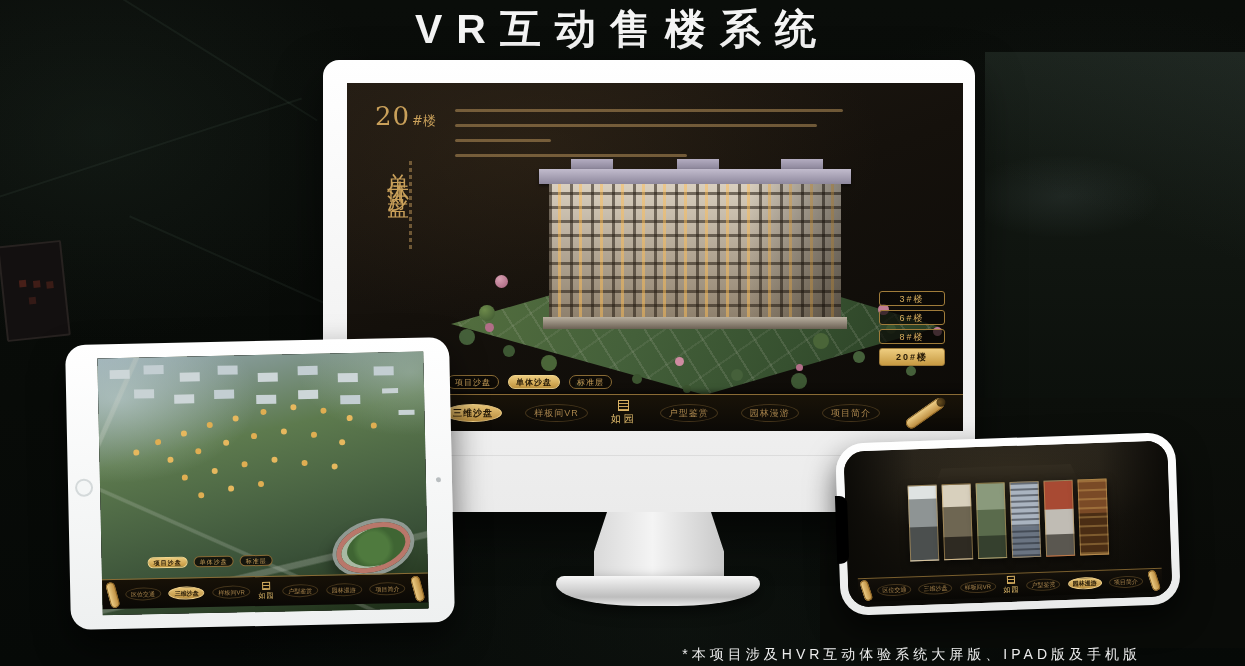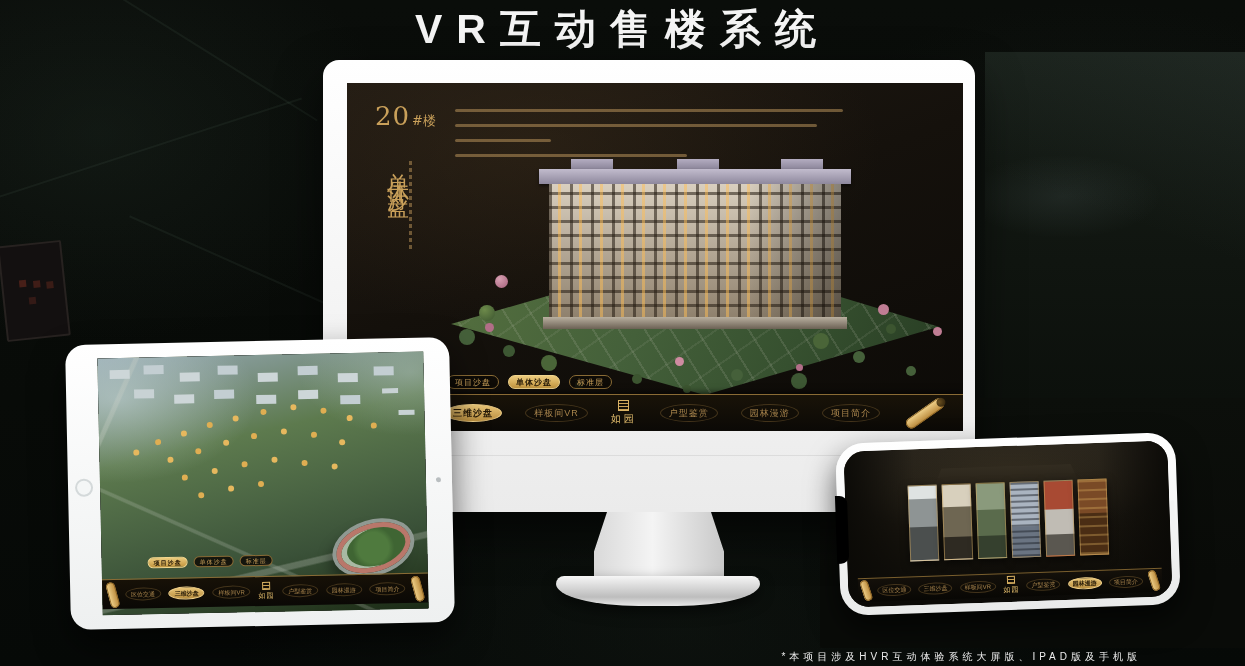--- a/index.html
+++ b/index.html
@@ -25,21 +25,21 @@
   .bg-photo-bottomright { position:absolute; left:820px; top:398px; width:425px; height:250px;
     background:linear-gradient(180deg,#0c0f0b, #090b08 70%); }
   .bg-plaque { position:absolute; left:2px; top:243px; width:64px; height:96px; transform:rotate(-6deg);
     background:#131010; border:2px solid #272220; border-radius:2px; }
   .bg-plaque .glyphs { position:absolute; left:16px; top:34px; width:7px; height:7px;
     background:rgba(150,55,38,.40); box-shadow:14px 2px rgba(150,55,38,.35), 27px 4px rgba(150,55,38,.30), 8px 18px rgba(150,55,38,.25); }
 
   
   .page-title { position:absolute; top:2px; left:0; width:100%; text-align:center;
     font-size:41px; font-weight:bold; color:#f4f4f4; letter-spacing:14px; }
-  .footnote { position:absolute; right:104px; bottom:2px; font-size:10px; color:#ececec; letter-spacing:4px; }
+  .footnote { position:absolute; right:104px; bottom:2px; font-size:14px; color:#ececec; letter-spacing:4px; }
 
   
   .tabpill { height:14px; line-height:13px; font-size:8px; padding:0 7px; border:1px solid #8a6b35;
     border-radius:8px; color:#c9a05a; background:rgba(14,11,6,.85); letter-spacing:1px; white-space:nowrap;text-align:right; }
   .tabpill.active { background:linear-gradient(#eccb7d,#c2963f); color:#241806; border-color:#f2d68e; font-weight:bold; }
   .mi { height:18px; line-height:16px; font-size:9px; color:#a9854d; letter-spacing:1px; padding:0 8px;
     border:1px solid rgba(150,115,60,.38); border-radius:50%; background:rgba(18,14,8,.55); white-space:nowrap; }
   .mi.active { background:linear-gradient(#e9c678,#b98e3f); color:#241806; border-color:#f0d08a; font-weight:bold; }
   .brand { display:flex; flex-direction:column; align-items:center; gap:1px; }
   .seal { width:11px; height:11px; border:1px solid #d9b264;
@@ -226,20 +226,26 @@
           <div class="cap" style="left:22px"></div>
           <div class="cap" style="left:128px"></div>
           <div class="cap" style="left:232px"></div>
           <div class="roof"></div>
           <div class="facade"></div>
           <div class="plinth"></div>
         </div>
         <div class="trees-g"></div>
       </div>
 
+      <div class="bld-buttons">
+        <button class="bbtn">3#楼</button>
+        <button class="bbtn">6#楼</button>
+        <button class="bbtn">8#楼</button>
+        <button class="bbtn active">20#楼</button>
+      </div>
 
       <div class="s-tabs">
         <button class="tabpill">项目沙盘</button>
         <button class="tabpill active">单体沙盘</button>
         <button class="tabpill">标准层</button>
       </div>
 
       <div class="s-menubar">
         <button class="mi">区位交通</button>
         <button class="mi active">三维沙盘</button>

